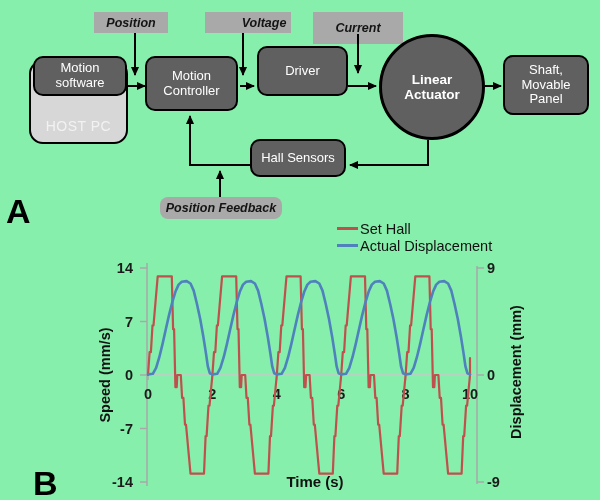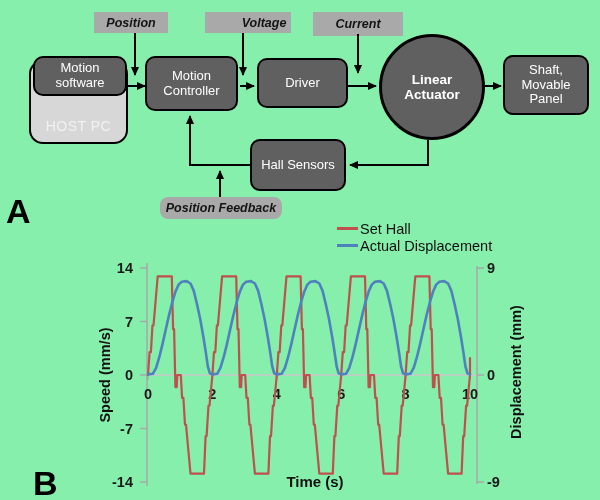--- a/index.html
+++ b/index.html
@@ -29,29 +29,29 @@
 </style>
 </head>
 <body>
 
 <div class="stage">
 
   <div>
 
     <div class="sig" style="left:94px;top:12px;width:74px;height:21px;">Position</div>
     <div class="sig" style="left:205px;top:12px;width:86px;height:21px;padding-left:32px;">Voltage</div>
-    <div class="sig" style="left:313px;top:12px;width:90px;height:24px;">Current</div>
+    <div class="sig" style="left:313px;top:12px;width:90px;height:32px;">Current</div>
 
     <div class="blk host" style="left:29px;top:60px;width:99px;height:84px;">HOST PC</div>
     <div class="blk" style="left:33px;top:56px;width:94px;height:40px;">Motion software</div>
     <div class="blk" style="left:145px;top:56px;width:93px;height:55px;">Motion Controller</div>
-    <div class="blk" style="left:257px;top:58px;width:91px;height:50px;">Driver</div>
+    <div class="blk" style="left:257px;top:46px;width:91px;height:50px;">Driver</div>
     <div class="blk circle" style="left:379px;top:34px;width:106px;height:106px;">Linear Actuator</div>
     <div class="blk" style="left:503px;top:55px;width:86px;height:60px;">Shaft, Movable Panel</div>
-    <div class="blk" style="left:250px;top:139px;width:96px;height:52px;">Hall Sensors</div>
+    <div class="blk" style="left:250px;top:139px;width:96px;height:38px;">Hall Sensors</div>
 
     <div class="sig" style="left:160px;top:197px;width:122px;height:22px;border-radius:8px;">Position Feedback</div>
 
     <svg class="arrows" viewBox="0 0 600 230">
       <defs>
         <marker id="ah" markerUnits="userSpaceOnUse" markerWidth="10" markerHeight="9" refX="8" refY="4" orient="auto">
           <path d="M0,0 L9,4 L0,8 Z" fill="#000"></path>
         </marker>
       </defs>
       <g stroke="#000" stroke-width="2" fill="none">

